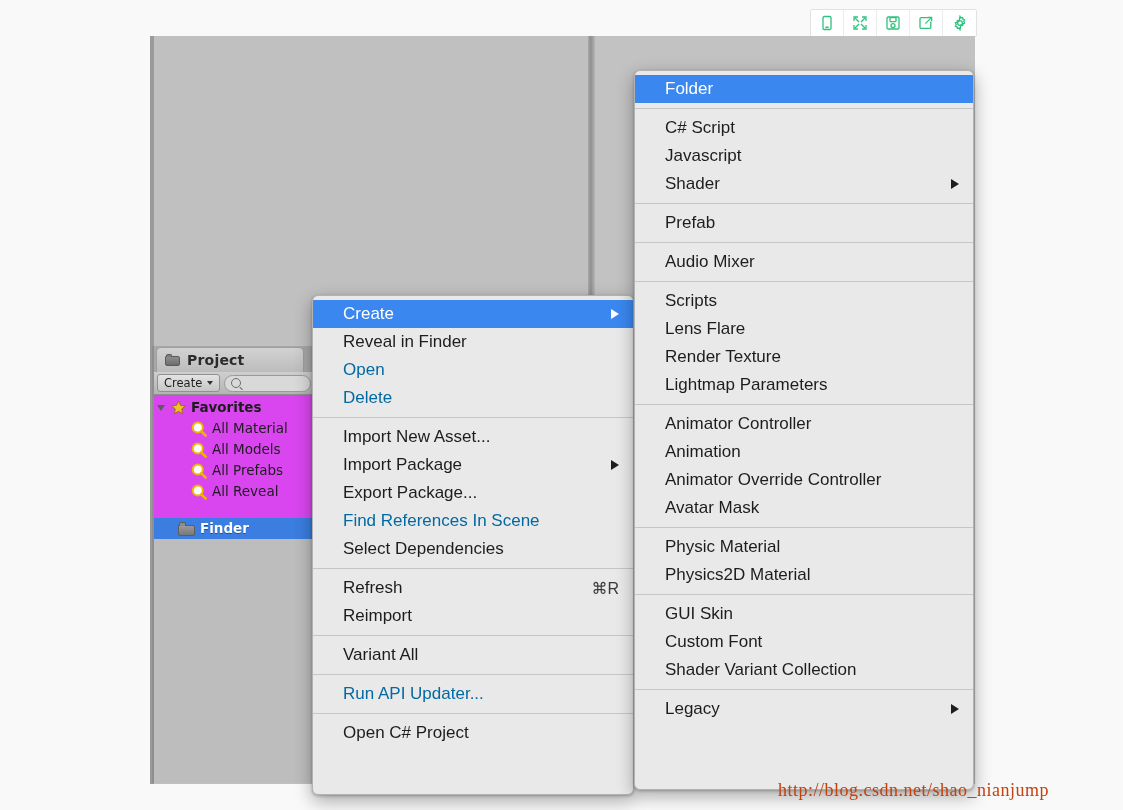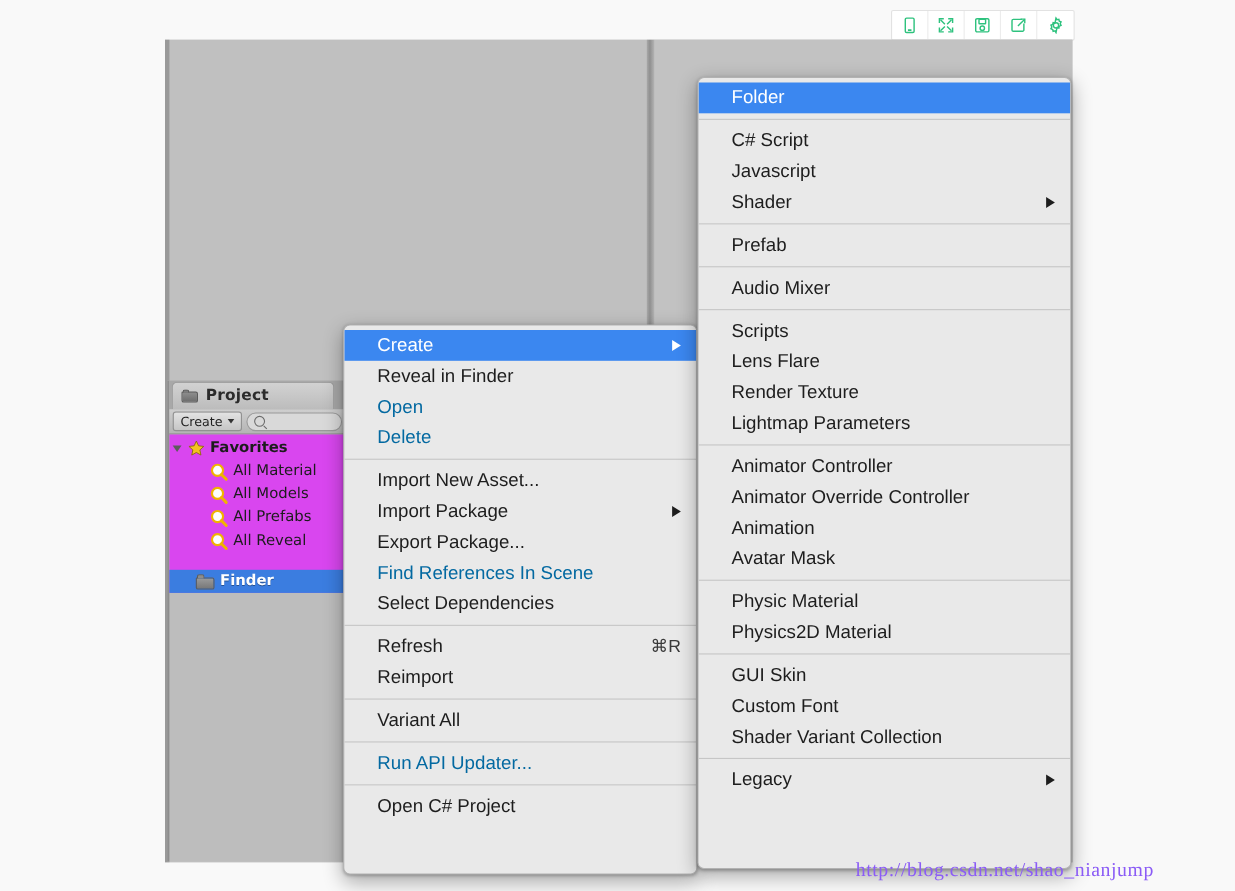--- a/index.html
+++ b/index.html
@@ -302,21 +302,21 @@
     margin: 5px 0;
   }
 
   
   .watermark {
     position: absolute;
     left: 778px;
     top: 780px;
     font-family: "Liberation Serif", serif;
     font-size: 18px;
-    color: #8b5cf6;
+    color: #c2410c;
     letter-spacing: .5px;
     white-space: nowrap;
   }
 </style>
 </head>
 <body>
 
 <div id="root">
 
   <div class="toolbar">
@@ -515,24 +515,24 @@
       <span class="label">Render Texture</span>
     </div>
     <div class="menu-item">
       <span class="label">Lightmap Parameters</span>
     </div>
     <div class="menu-sep"></div>
     <div class="menu-item">
       <span class="label">Animator Controller</span>
     </div>
     <div class="menu-item">
+      <span class="label">Animation</span>
+    </div>
+    <div class="menu-item">
       <span class="label">Animator Override Controller</span>
-    </div>
-    <div class="menu-item">
-      <span class="label">Animation</span>
     </div>
     <div class="menu-item">
       <span class="label">Avatar Mask</span>
     </div>
     <div class="menu-sep"></div>
     <div class="menu-item">
       <span class="label">Physic Material</span>
     </div>
     <div class="menu-item">
       <span class="label">Physics2D Material</span>

